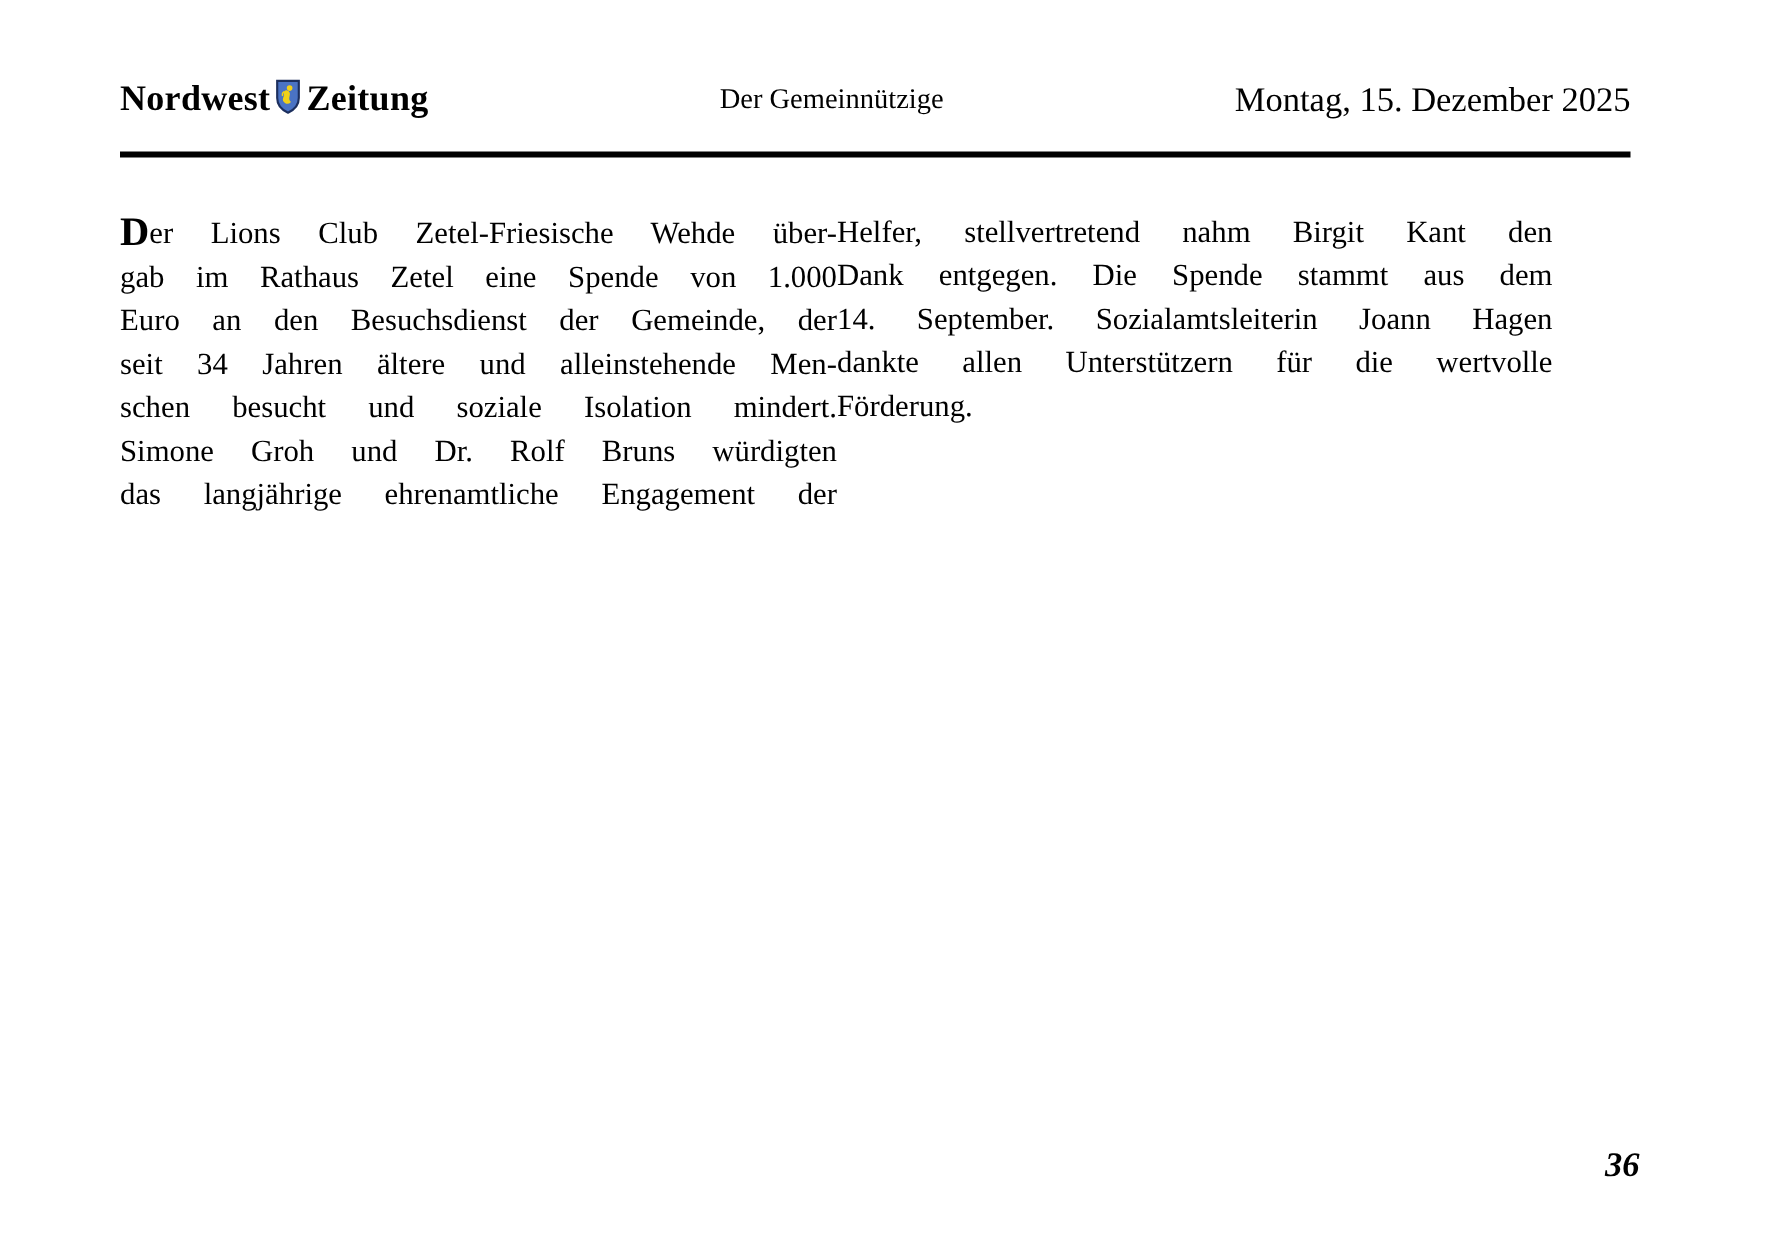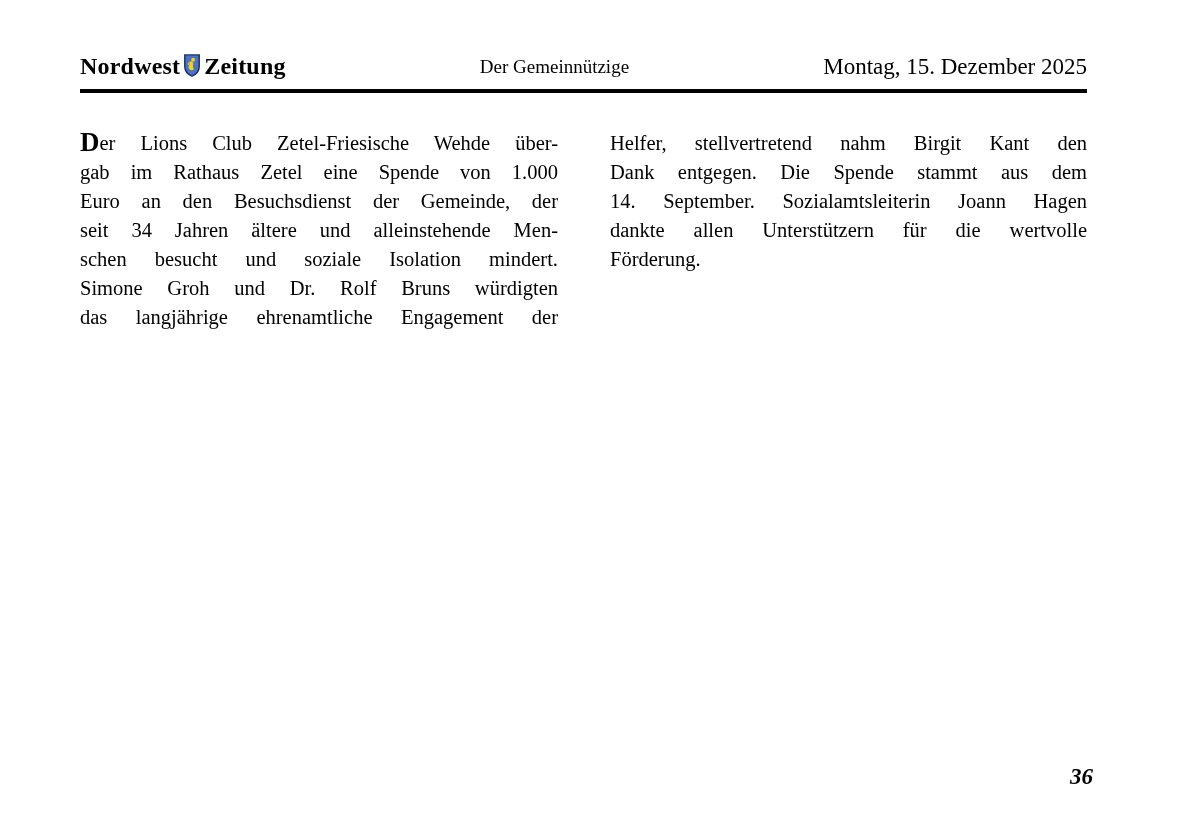--- a/index.html
+++ b/index.html
@@ -21,21 +21,21 @@
     top: 0;
     width: 1007px;
   }
   
   .header {
     margin-top: 52px;
     display: flex;
     align-items: flex-end;
     justify-content: space-between;
     border-bottom: 4px solid #000000;
-    padding-bottom: 8px;
+    padding-bottom: 20px;
     line-height: 29px;
   }
   .masthead {
     font-weight: bold;
     font-size: 24px;
     letter-spacing: 0.2px;
     white-space: nowrap;
   }
   .masthead .shield {
     display: inline-block;
@@ -48,21 +48,20 @@
     font-size: 19px;
     white-space: nowrap;
   }
   .date {
     font-size: 23px;
     white-space: nowrap;
   }
   
   .columns {
     display: flex;
-    gap: 52px;
     margin-top: 36px;
   }
   .col {
     font-size: 20.5px;
     line-height: 29px;
   }
   .col-left  { width: 478px; }
   .col-right { width: 477px; }
   .bodyline {
     text-align: justify;

